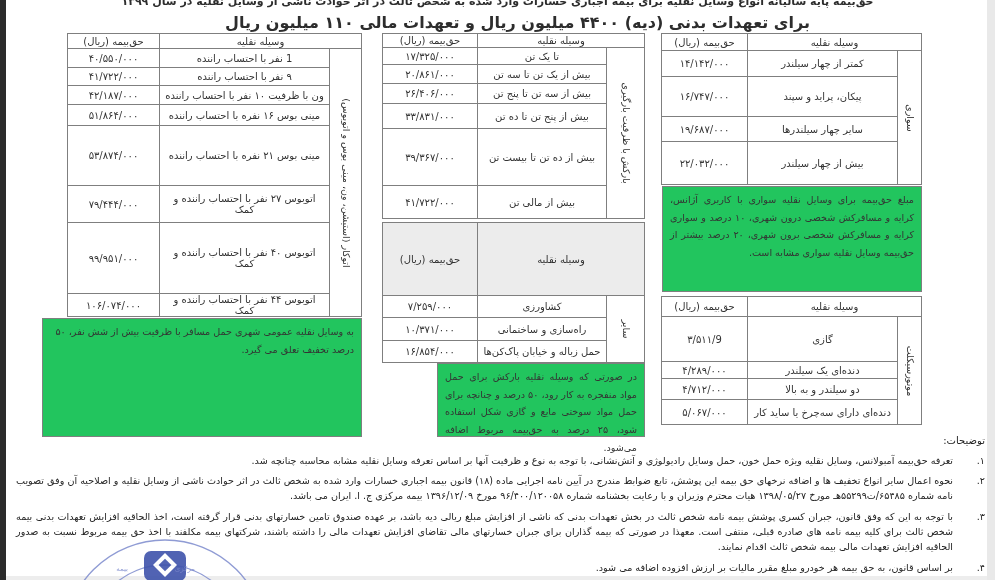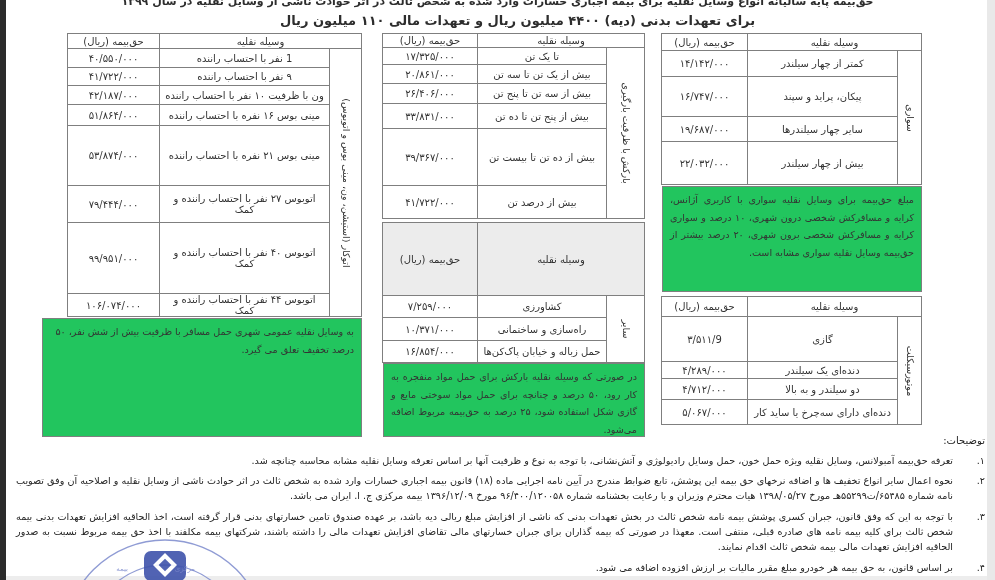--- a/index.html
+++ b/index.html
@@ -8,21 +8,21 @@
     background:#ffffff; font-family:"DejaVu Sans", sans-serif;
     color:#2d2d2d; direction:rtl;
   }
   .edge-left{position:absolute;left:0;top:0;width:6px;height:100%;background:#2b2b2b;}
   .edge-right{position:absolute;right:0;top:0;width:8px;height:100%;background:#e9e9e9;}
   .edge-bottom{position:absolute;left:6px;right:8px;bottom:0;height:4px;background:#ededed;}
 
   .title1{position:absolute;top:-5px;left:0;right:0;text-align:center;
     font-size:11px;font-weight:bold;white-space:nowrap;}
   .title2{position:absolute;top:13px;left:0;right:0;text-align:center;
-    font-size:13px;font-weight:bold;padding-left:40px;}
+    font-size:16px;font-weight:bold;padding-left:40px;}
 
   table.tbl{position:absolute;border-collapse:collapse;table-layout:fixed;
     font-size:10px;color:#333;}
   table.tbl th, table.tbl td{border:1px solid #7f7f7f;text-align:center;
     vertical-align:middle;padding:0 3px;overflow:hidden;}
   table.tbl th{font-weight:normal;font-size:10px;}
   td.band{position:relative;padding:0;}
   td.band span{position:absolute;top:50%;left:50%;
     transform:translate(-50%,-50%) rotate(90deg);
     white-space:nowrap;font-size:9.5px;color:#333;}
@@ -150,21 +150,21 @@
     </tr>
     <tr style="height:25px">
       <td>بیش از پنج تن تا ده تن</td>
       <td>۳۳/۸۳۱/۰۰۰</td>
     </tr>
     <tr style="height:57px">
       <td>بیش از ده تن تا بیست تن</td>
       <td>۳۹/۳۶۷/۰۰۰</td>
     </tr>
     <tr style="height:33px">
-      <td>بیش از درصد تن</td>
+      <td>بیش از مالی تن</td>
       <td>۴۱/۷۲۲/۰۰۰</td>
     </tr>
   </tbody>
     </table>
 
   <table class="tbl" style="right:350px; top:222px; width:262px;">
     <colgroup>
         <col style="width:38px">
         <col style="width:129px">
         <col style="width:95px">
@@ -185,21 +185,21 @@
       <td>راه‌سازی و ساختمانی</td>
       <td>۱۰/۳۷۱/۰۰۰</td>
     </tr>
     <tr style="height:22px">
       <td>حمل زباله و خیابان پاک‌کن‌ها</td>
       <td>۱۶/۸۵۴/۰۰۰</td>
     </tr>
   </tbody>
     </table>
 
-  <div class="notebox" style="right:350px; top:363px; width:262px; height:74px;">در صورتی که وسیله نقلیه بارکش برای حمل مواد منفجره به کار رود، ۵۰ درصد و چنانچه برای حمل مواد سوختی مایع و گازی شکل استفاده شود، ۲۵ درصد به حق‌بیمه مربوط اضافه می‌شود.</div>
+  <div class="notebox" style="right:350px; top:363px; width:208px; height:74px;">در صورتی که وسیله نقلیه بارکش برای حمل مواد منفجره به کار رود، ۵۰ درصد و چنانچه برای حمل مواد سوختی مایع و گازی شکل استفاده شود، ۲۵ درصد به حق‌بیمه مربوط اضافه می‌شود.</div>
 
   <table class="tbl" style="right:633px; top:33px; width:294px;">
     <colgroup>
         <col style="width:32px">
         <col style="width:170px">
         <col style="width:92px">
       </colgroup>
     <tbody>
         <tr style="height:15px">
       <th colspan="2">وسیله نقلیه</th>

